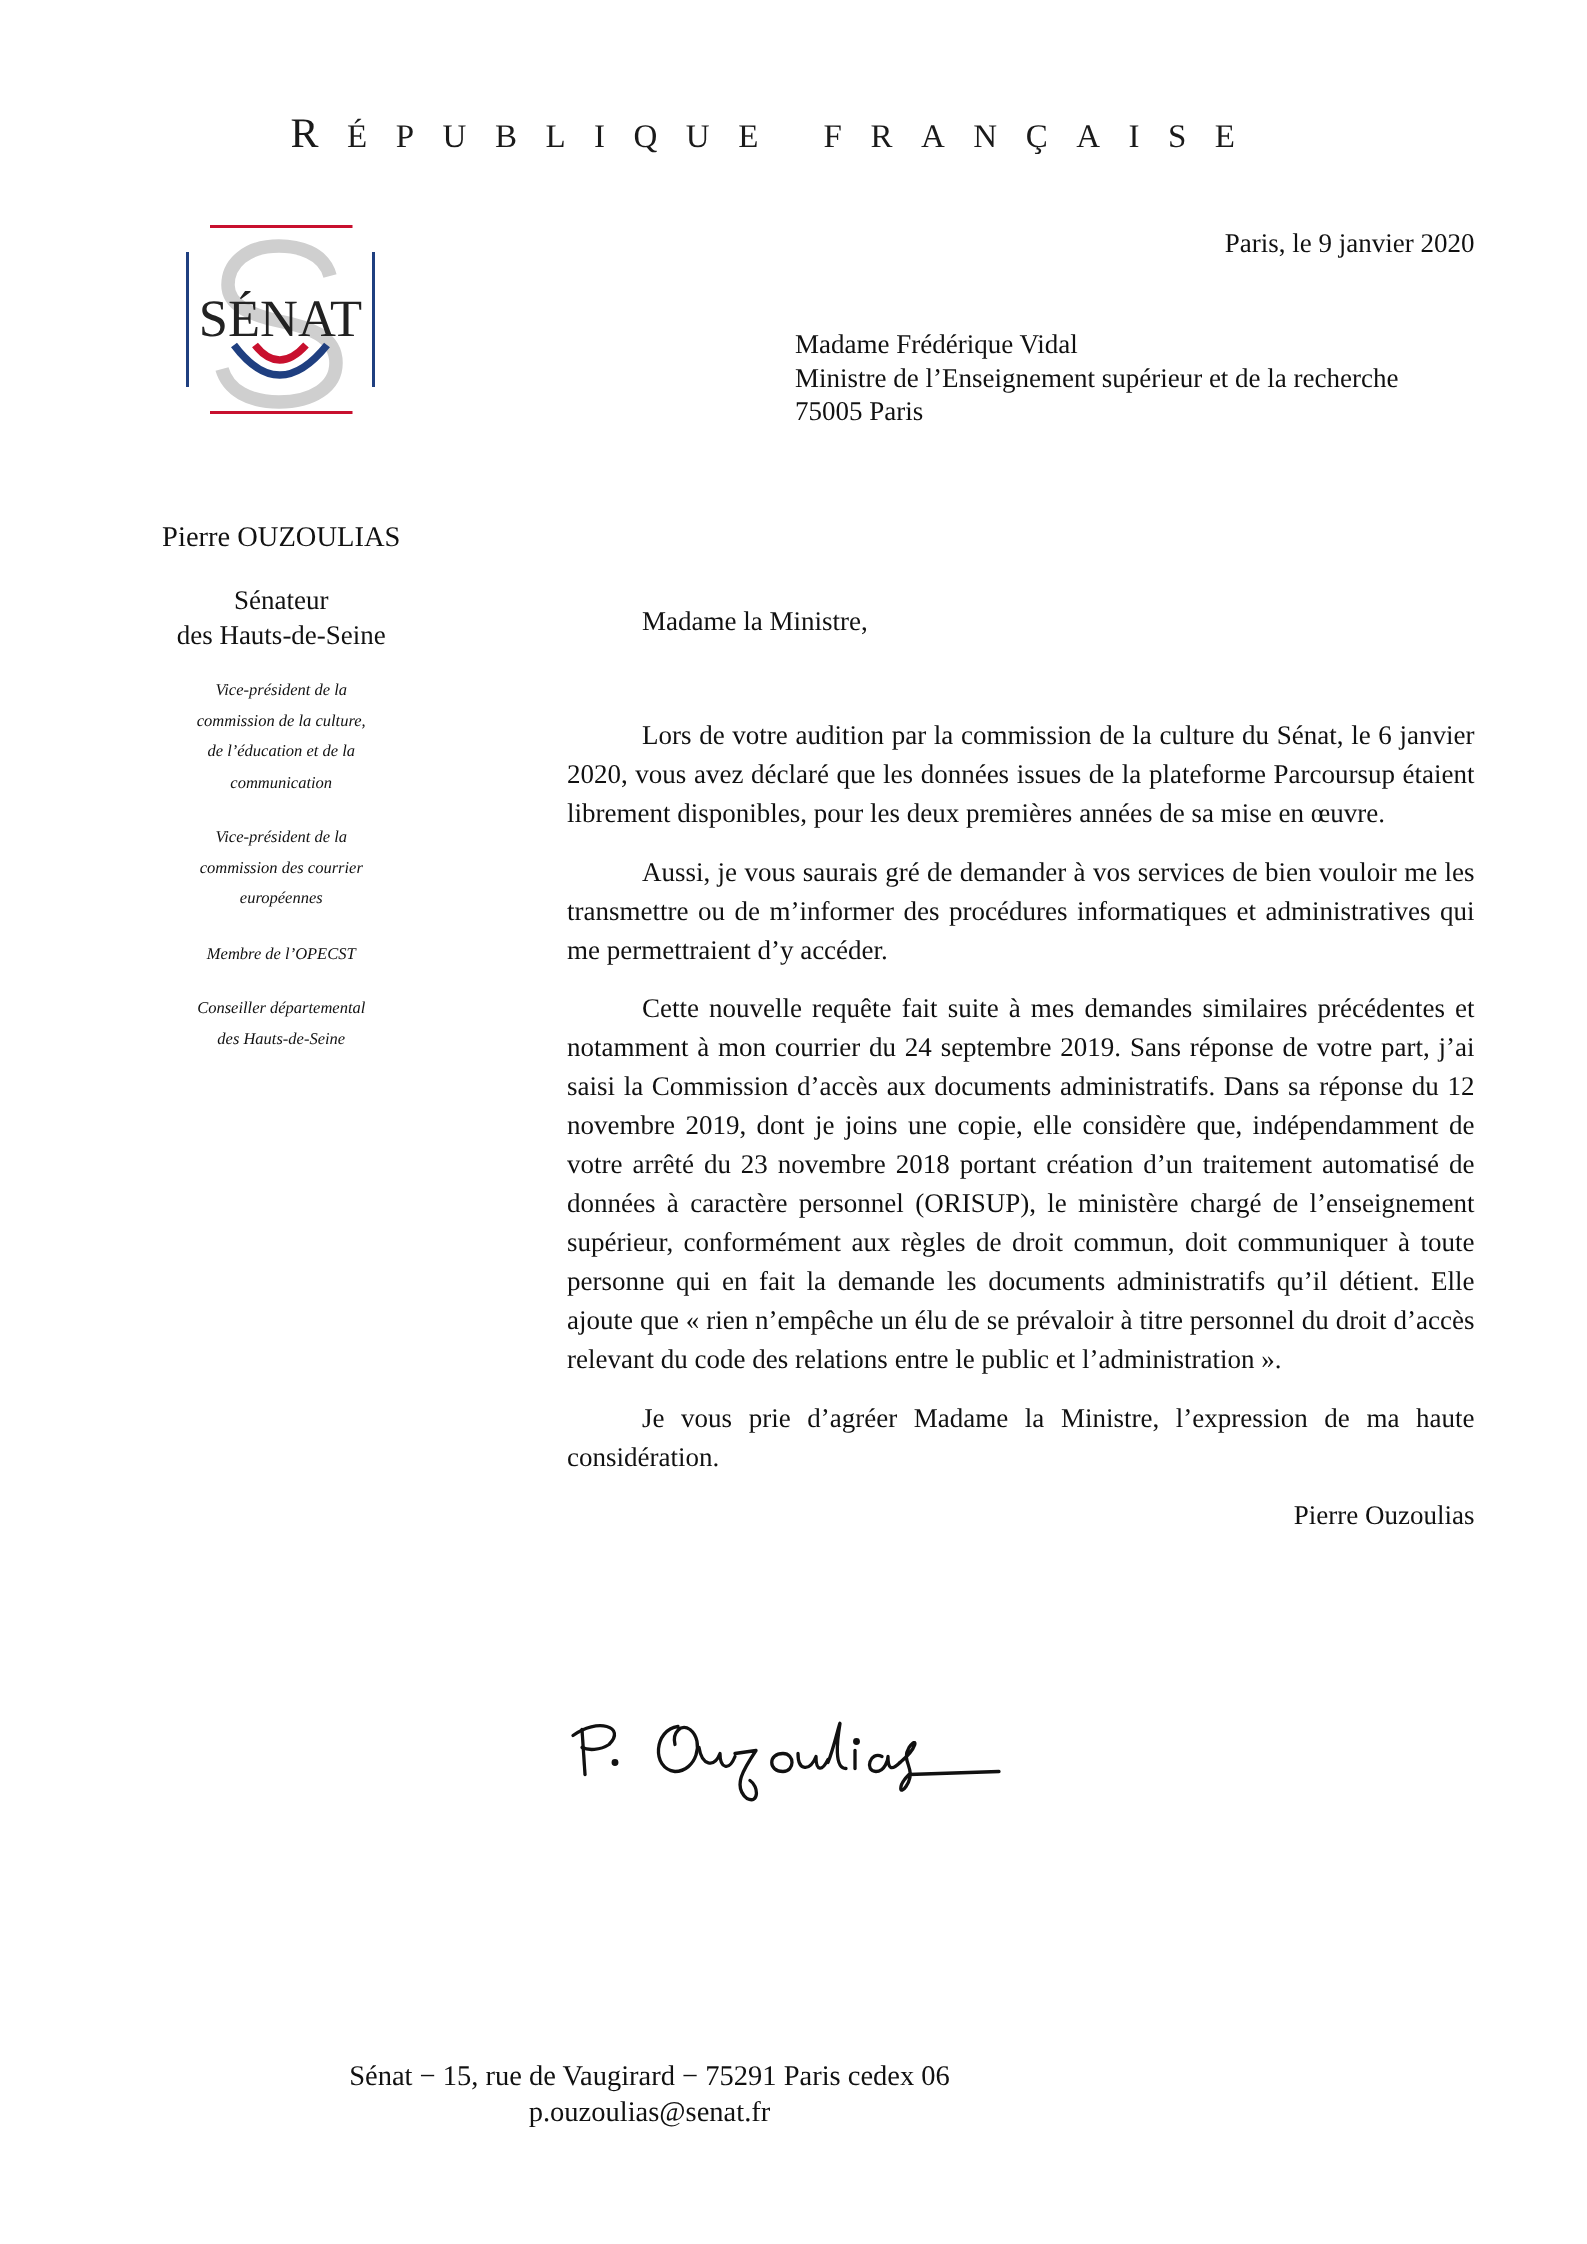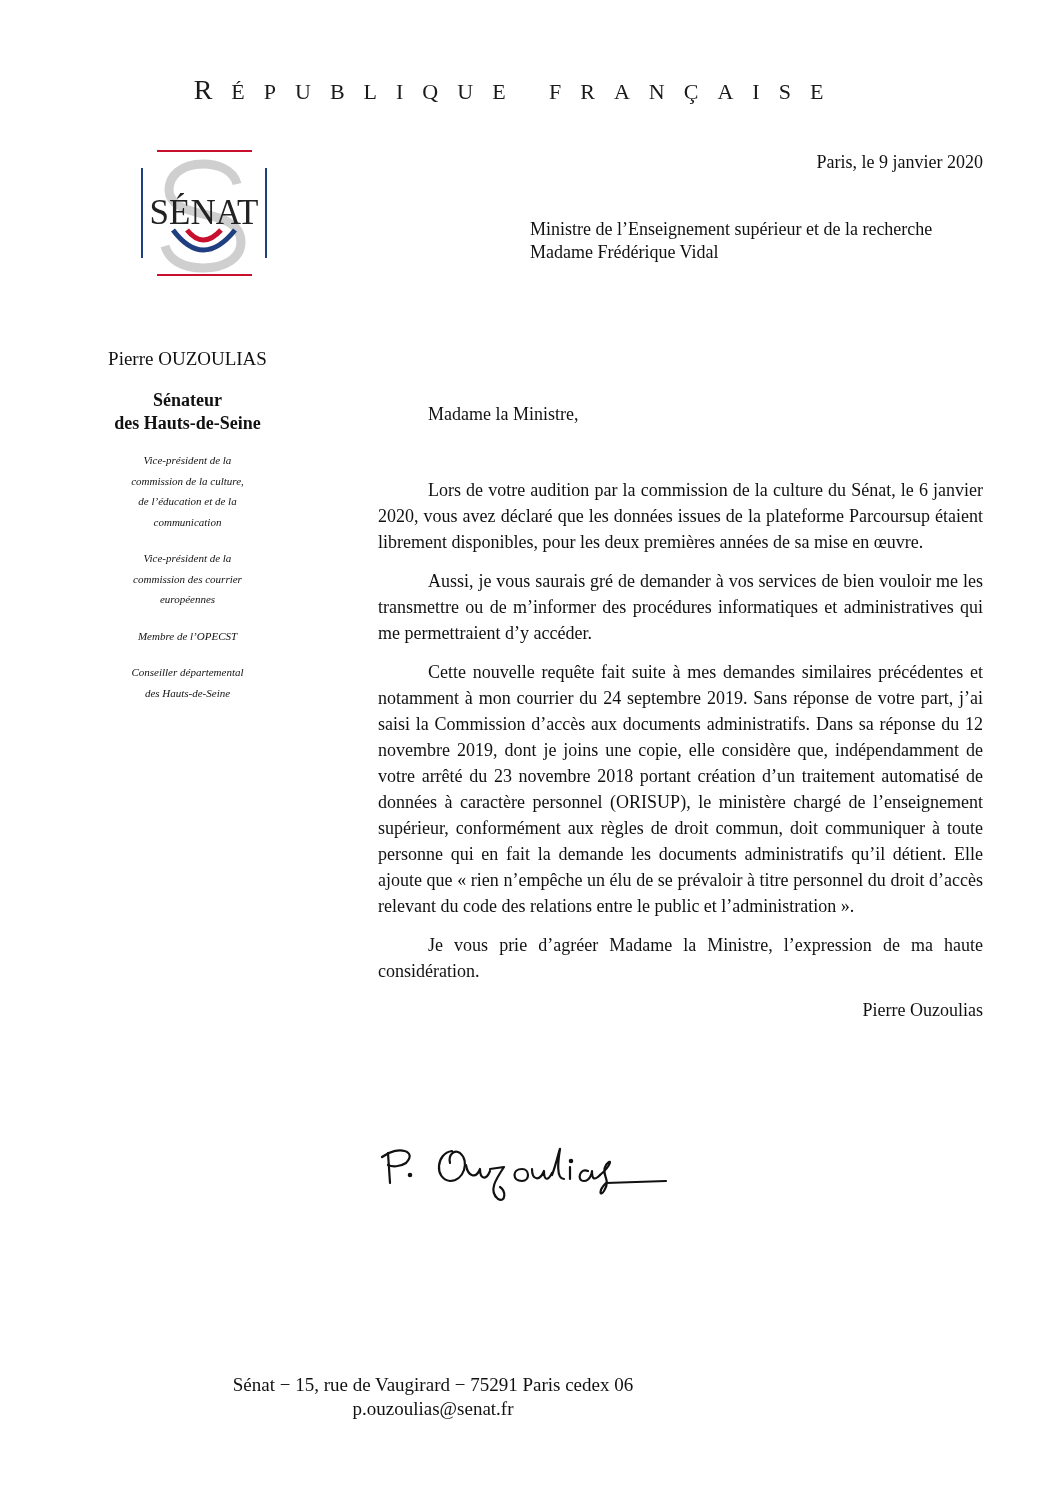--- a/index.html
+++ b/index.html
@@ -9,29 +9,29 @@
   }
   .abs { position: absolute; }
 
   .republique {
     left: 0; width: 1036px; top: 74px; text-align: center;
     font-size: 22px; letter-spacing: 19px; color: #1a1a1a;
     text-transform: uppercase; font-variant: small-caps;
   }
   .republique .cap { font-size: 28px; }
 
-  .logo { left: 137px; top: 146px; width: 134px; height: 134px; }
+  .logo { left: 120px; top: 146px; width: 134px; height: 134px; }
 
   .date { right: 75px; top: 152px; font-size: 18px; }
 
   .recipient { left: 530px; top: 218px; font-size: 18px; line-height: 22.5px; }
 
   .sidebar { left: 70px; width: 235px; top: 348px; text-align: center; }
   .sidebar .name { font-size: 19px; margin-bottom: 19px; }
-  .sidebar .title { font-size: 18px; line-height: 23px; margin-bottom: 15px; font-weight: bold; }
+  .sidebar .title { font-size: 18px; line-height: 23px; margin-bottom: 15px; }
   .sidebar .role { font-size: 11px; line-height: 20.5px; margin-bottom: 16px; font-style: italic; }
 
   .body { left: 378px; width: 605px; top: 401px; font-size: 18px; line-height: 26px; }
   .salutation { padding-left: 50px; margin-bottom: 50px; }
   .para { text-align: justify; text-indent: 50px; margin: 0 0 13px 0; }
   .closing-name { text-align: right; margin-top: 13px; }
 
   .signature { left: 380px; top: 1135px; width: 300px; height: 80px; }
 
   .footer { left: 0; width: 866px; top: 1373px; text-align: center; font-size: 19px; line-height: 24px; }
@@ -50,22 +50,23 @@
     <path d="M100 38 C 96 22, 78 18, 66 18 C 44 18, 32 30, 32 44 C 32 58, 48 64, 66 68 C 86 72, 104 78, 104 96 C 104 112, 88 122, 66 122 C 46 122, 32 114, 28 100" fill="none" stroke="#cfcfcf" stroke-width="9"></path>
     <path d="M36 84 Q 66 124 98 84" fill="none" stroke="#1f3f80" stroke-width="5"></path>
     <path d="M50 84 Q 66 104 84 84" fill="none" stroke="#c8102e" stroke-width="5"></path>
     <text x="67" y="78" text-anchor="middle" font-family="Liberation Serif, serif" font-size="35" fill="#222" id="logo-text">SÉNAT</text>
   </svg>
 </div>
 
 <div class="abs date">Paris, le 9 janvier 2020</div>
 
 <div class="abs recipient">
+  <div>Madame Frédérique Vidal</div>
   <div>Ministre de l’Enseignement supérieur et de la recherche</div>
-  <div>Madame Frédérique Vidal</div>
+  <div>75005 Paris</div>
 </div>
 
 <div class="abs sidebar">
   <div class="name">Pierre OUZOULIAS</div>
   <div class="title">
     <div>Sénateur</div>
     <div>des Hauts-de-Seine</div>
   </div>
   <div class="role">
     <div>Vice-président de la</div>

